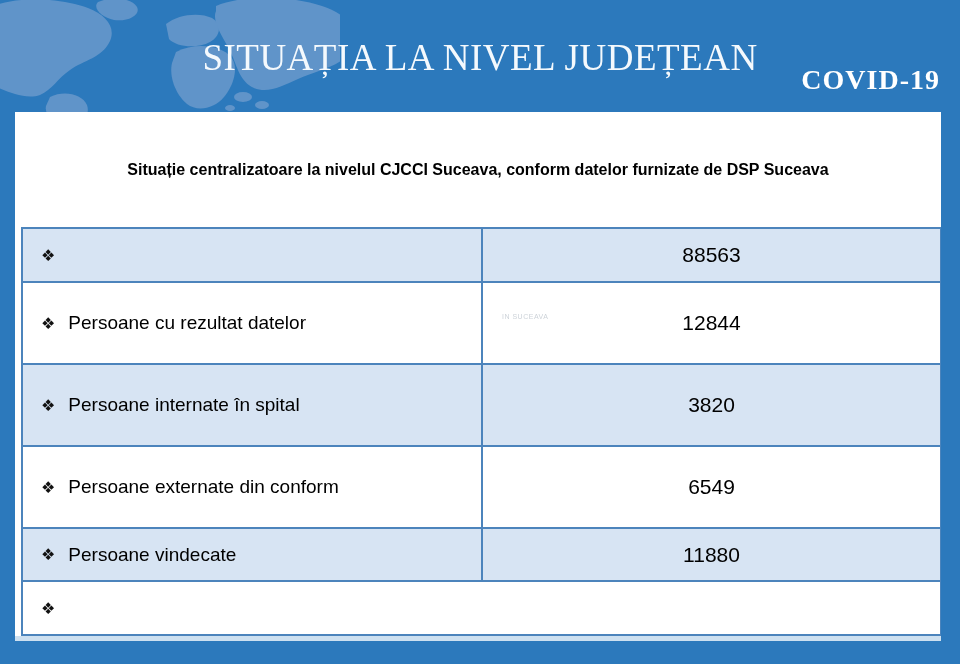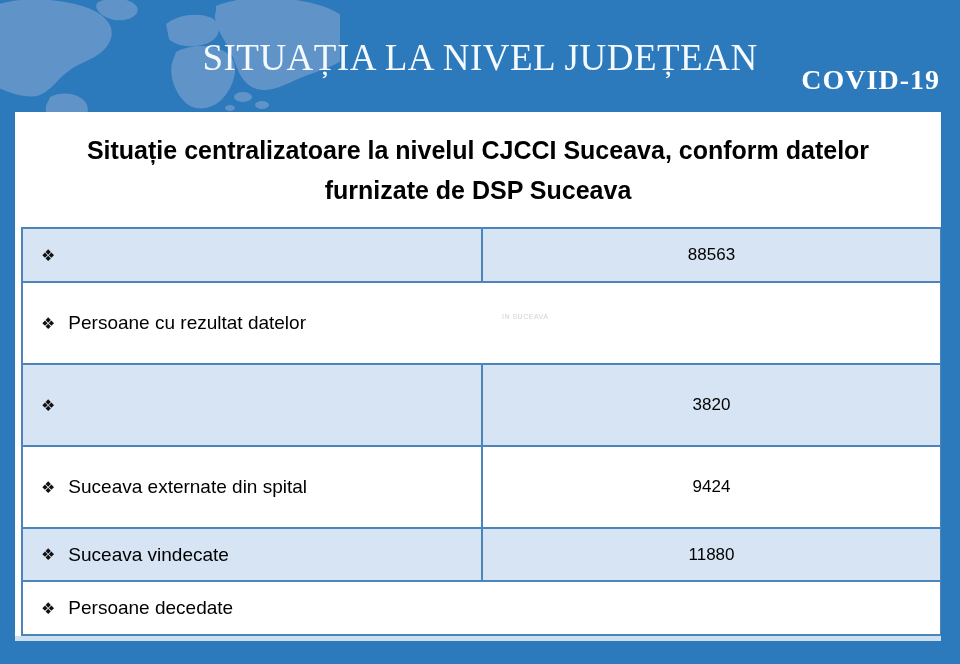--- a/index.html
+++ b/index.html
@@ -55,21 +55,21 @@
     background: #ffffff;
   }
   .panel-header {
     height: 115px;
     display: flex;
     align-items: center;
     justify-content: center;
     text-align: center;
     padding: 0 26px;
     font-weight: bold;
-    font-size: 25px;
+    font-size: 16px;
     line-height: 1.6;
     color: #000000;
   }
   .data-table {
     margin-left: 6px;
     border: 2px solid #4c84bc;
     border-right-width: 1px;
   }
   .row {
     display: flex;
@@ -96,21 +96,21 @@
     font-size: 16px;
     margin-right: 13px;
     color: #111111;
   }
   .cell-value {
     flex: 1;
     border-left: 2px solid #4c84bc;
     display: flex;
     align-items: center;
     justify-content: center;
-    font-size: 17px;
+    font-size: 21px;
     color: #000000;
   }
   .row.h52 { height: 52px; }
   .row.h80 { height: 80px; }
   .row.h51 { height: 51px; }
   .bottom-strip {
     height: 5px;
     background: #cde0f0;
   }
   .watermark {
@@ -165,49 +165,50 @@
           <span class="bullet">❖</span>
         </div>
         <div class="cell-value">88563</div>
       </div>
 
       <div class="row h80">
         <div class="cell-label">
           <span class="bullet">❖</span>
           <span>Persoane cu rezultat datelor</span>
         </div>
+        <div class="cell-value">12844</div>
       </div>
 
       <div class="row alt h80">
         <div class="cell-label">
           <span class="bullet">❖</span>
+          <span>Persoane internate în spital</span>
         </div>
         <div class="cell-value">3820</div>
       </div>
 
       <div class="row h80">
         <div class="cell-label">
           <span class="bullet">❖</span>
-          <span>Suceava externate din spital</span>
-        </div>
-        <div class="cell-value">9424</div>
+          <span>Persoane externate din conform</span>
+        </div>
+        <div class="cell-value">6549</div>
       </div>
 
       <div class="row alt h51">
         <div class="cell-label">
           <span class="bullet">❖</span>
-          <span>Suceava vindecate</span>
+          <span>Persoane vindecate</span>
         </div>
         <div class="cell-value">11880</div>
       </div>
 
       <div class="row h52">
         <div class="cell-label">
           <span class="bullet">❖</span>
-          <span>Persoane decedate</span>
         </div>
       </div>
 
     </div>
 
     <div class="bottom-strip"></div>
 
     <div class="watermark">IN SUCEAVA</div>
 
   </div>

